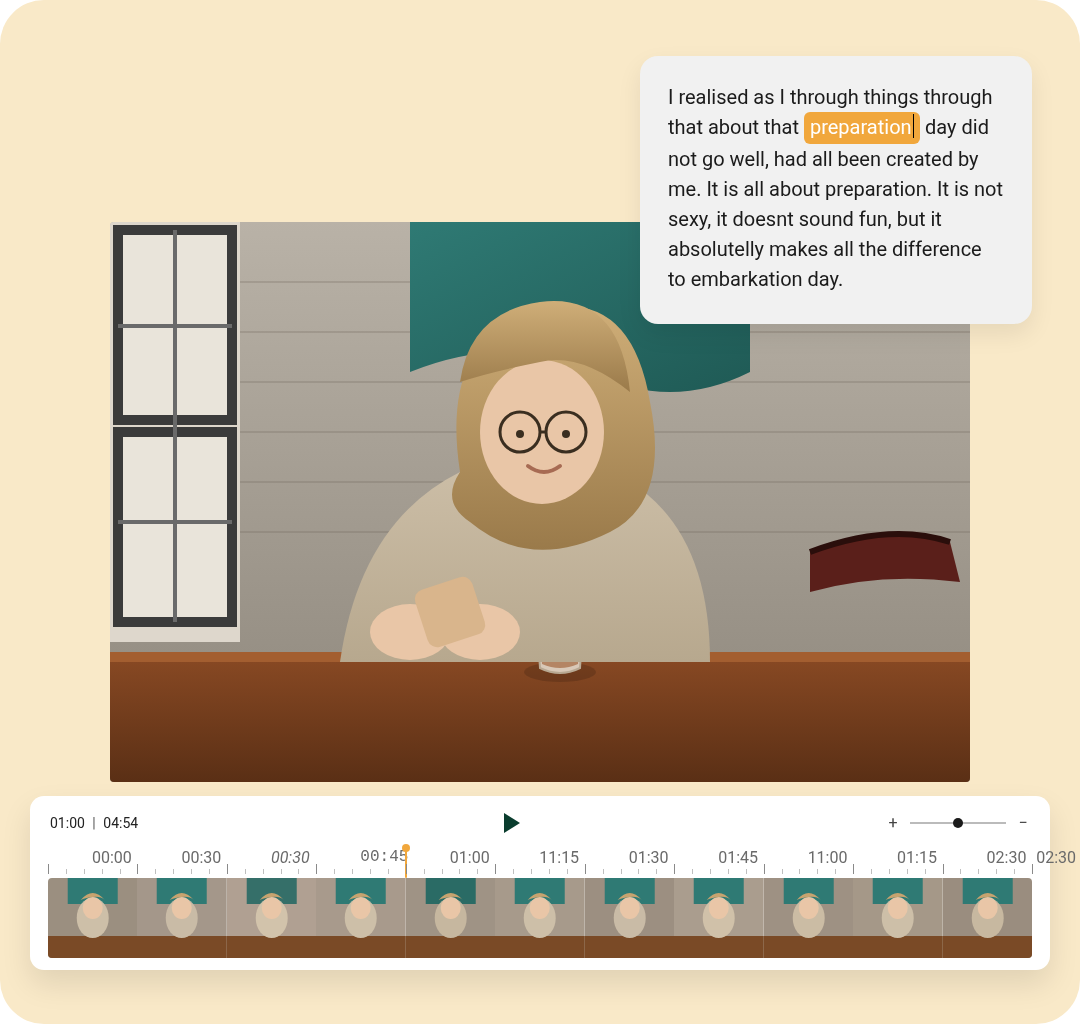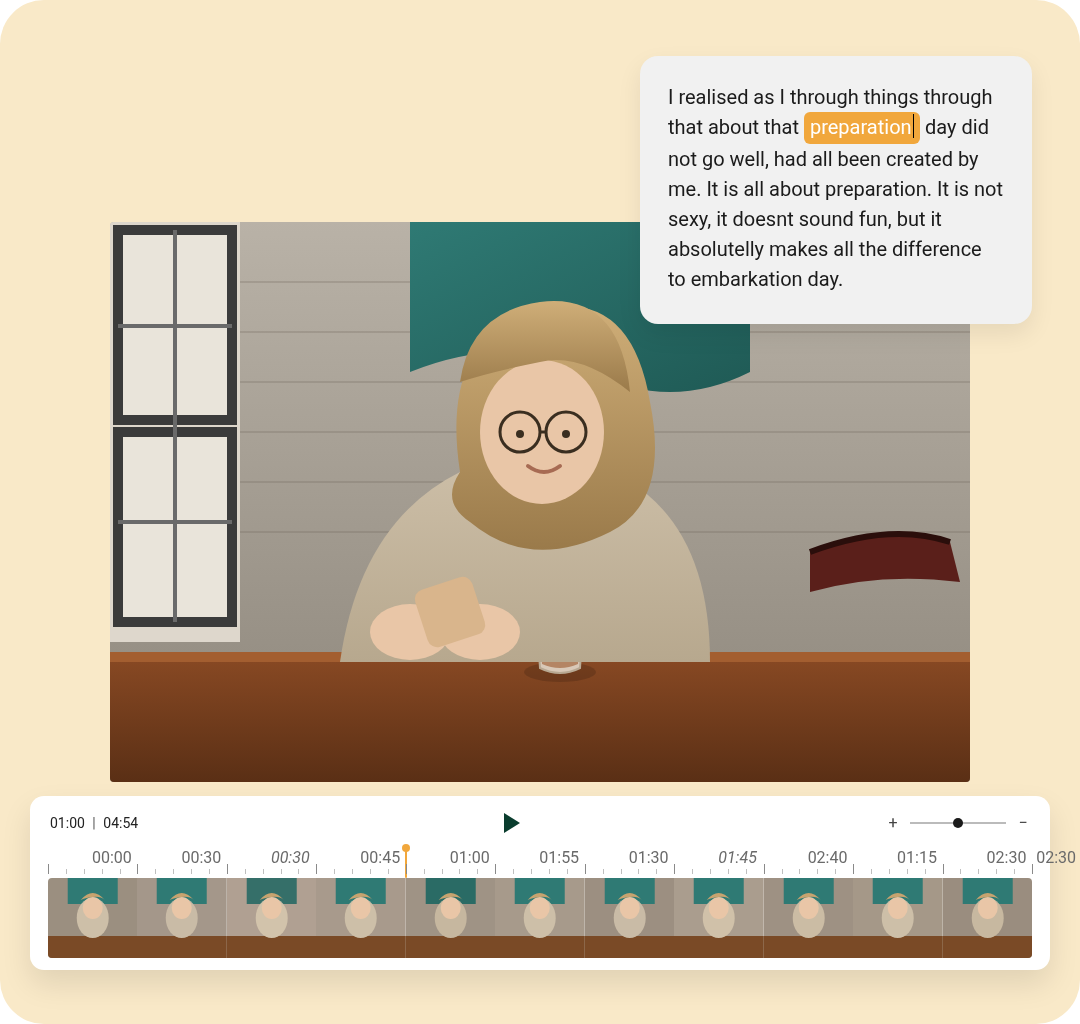--- a/index.html
+++ b/index.html
@@ -276,26 +276,26 @@
           <div class="zoom-thumb"></div>
         </div>
         <span class="sign">−</span>
       </div>
     </div>
 
     <div class="ruler-labels" id="ruler-labels">
         <span style="left: calc(0% + 0px);">00:00</span>
         <span style="left: calc(9.09091% + 0px);">00:30</span>
         <span style="left: calc(18.1818% + 0px); font-style: italic;">00:30</span>
-        <span style="left: calc(27.2727% + 0px);">00:45</span>
+        <span style="left: calc(27.2727% + 0px); font-family: Liberation Mono, monospace;">00:45</span>
         <span style="left: calc(36.3636% + 0px);">01:00</span>
-        <span style="left: calc(45.4545% + 0px);">01:55</span>
+        <span style="left: calc(45.4545% + 0px);">11:15</span>
         <span style="left: calc(54.5455% + 0px);">01:30</span>
-        <span style="left: calc(63.6364% + 0px); font-style: italic;">01:45</span>
-        <span style="left: calc(72.7273% + 0px);">02:40</span>
+        <span style="left: calc(63.6364% + 0px);">01:45</span>
+        <span style="left: calc(72.7273% + 0px);">11:00</span>
         <span style="left: calc(81.8182% + 0px);">01:15</span>
         <span style="left: calc(90.9091% + 0px);">02:30</span>
         <span style="left: calc(100% + 0px); transform: translateX(-100%);">02:30</span>
       </div>
     <div class="ticks" id="ticks">
       <div class="playhead" id="playhead" style="left: 36.3%;"></div>
     <div class="tick major" style="left: 0%;"></div>
         <div class="tick minor" style="left: 1.81818%;"></div>
         <div class="tick minor" style="left: 3.63636%;"></div>
         <div class="tick minor" style="left: 5.45455%;"></div>

